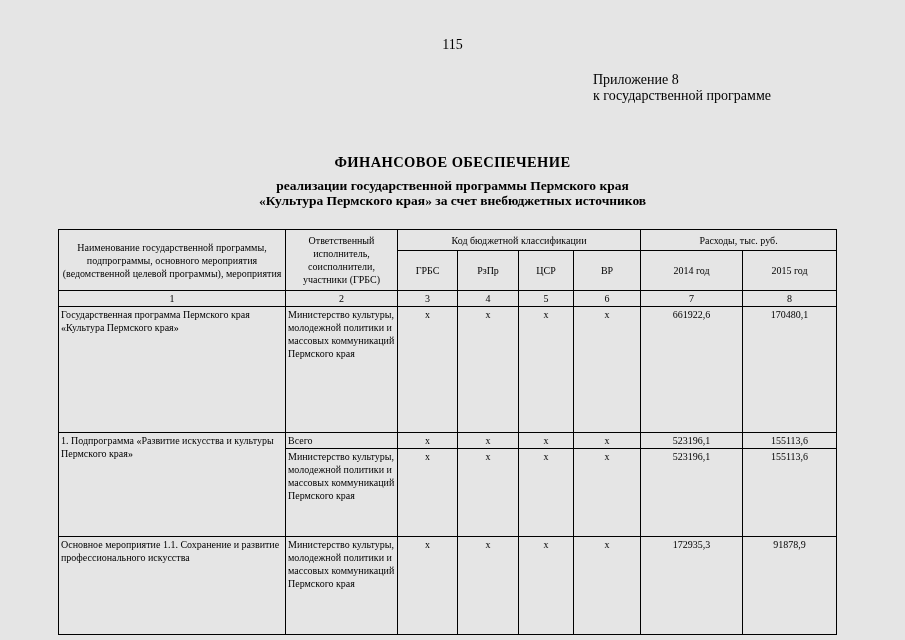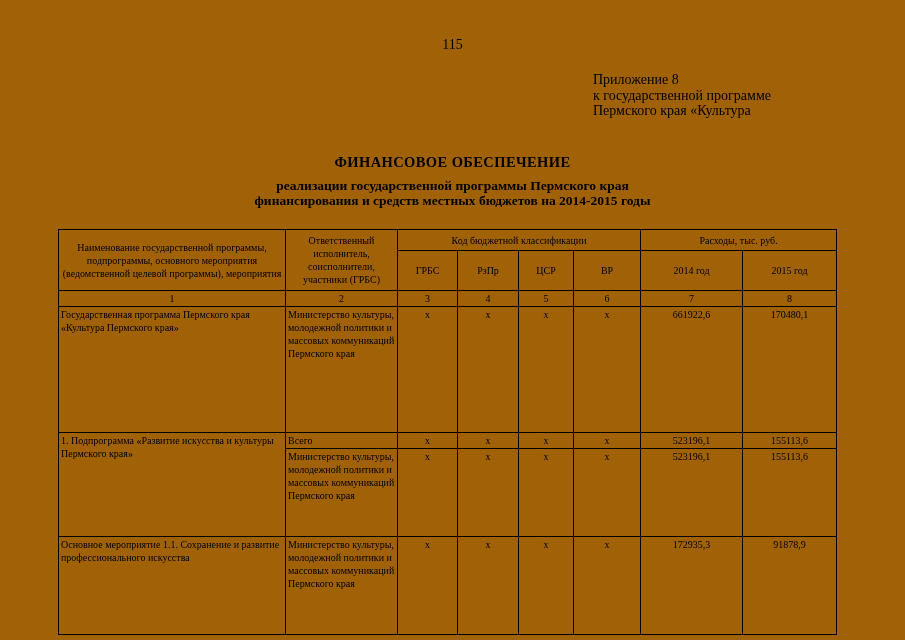--- a/index.html
+++ b/index.html
@@ -1,20 +1,20 @@
 <!DOCTYPE html>
 <html><head>
 <meta charset="utf-8">
 <style>
   html, body { margin: 0; padding: 0; background: #fff; }
   .page {
     position: relative;
     width: 905px;
     height: 640px;
-    background: #a16207;
+    background: #e5e5e5;
     color: #000;
     font-family: "Liberation Serif", "DejaVu Serif", serif;
     overflow: hidden;
   }
   .page-number {
     position: absolute;
     top: 37px; left: 0; right: 0;
     text-align: center;
     font-size: 14px;
   }
@@ -80,28 +80,27 @@
 </head>
 <body>
 
 <div class="page">
 
   <div class="page-number">115</div>
 
   <div class="annex">
     <div>Приложение 8</div>
     <div>к государственной программе</div>
-    <div>Пермского края «Культура</div>
   </div>
 
   <div class="doc-title">ФИНАНСОВОЕ ОБЕСПЕЧЕНИЕ</div>
 
   <div class="doc-subtitle">
     <div>реализации государственной программы Пермского края</div>
-    <div>финансирования и средств местных бюджетов на 2014-2015 годы</div>
+    <div>«Культура Пермского края» за счет внебюджетных источников</div>
   </div>
 
   <table class="finance-table">
     <colgroup>
       <col style="width:227px">
       <col style="width:112px">
       <col style="width:60px">
       <col style="width:61px">
       <col style="width:55px">
       <col style="width:67px">

